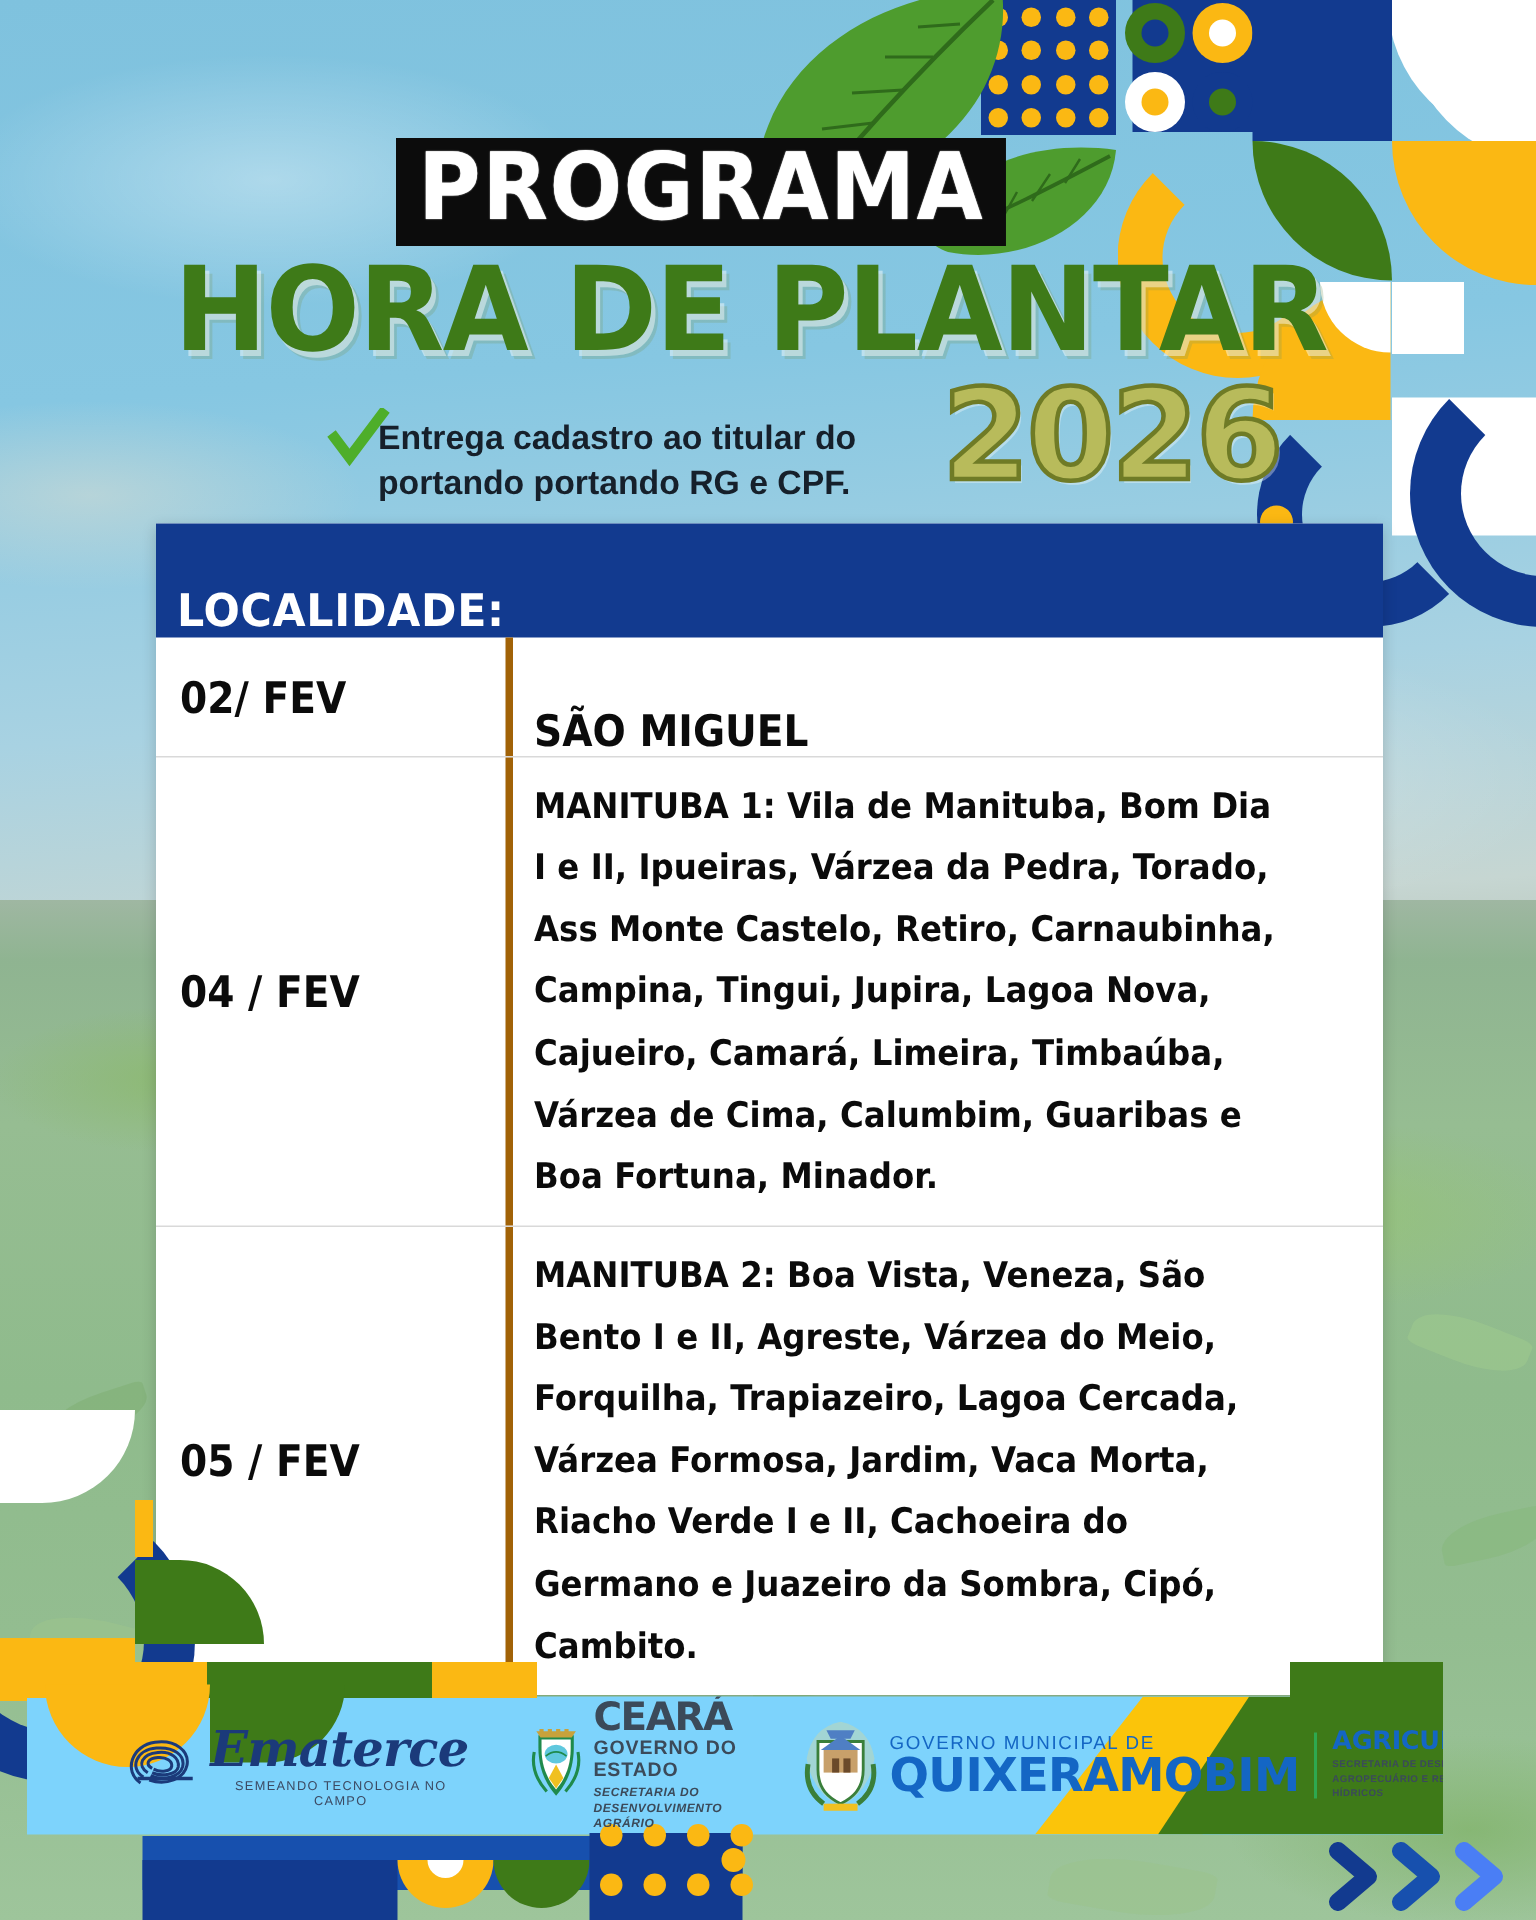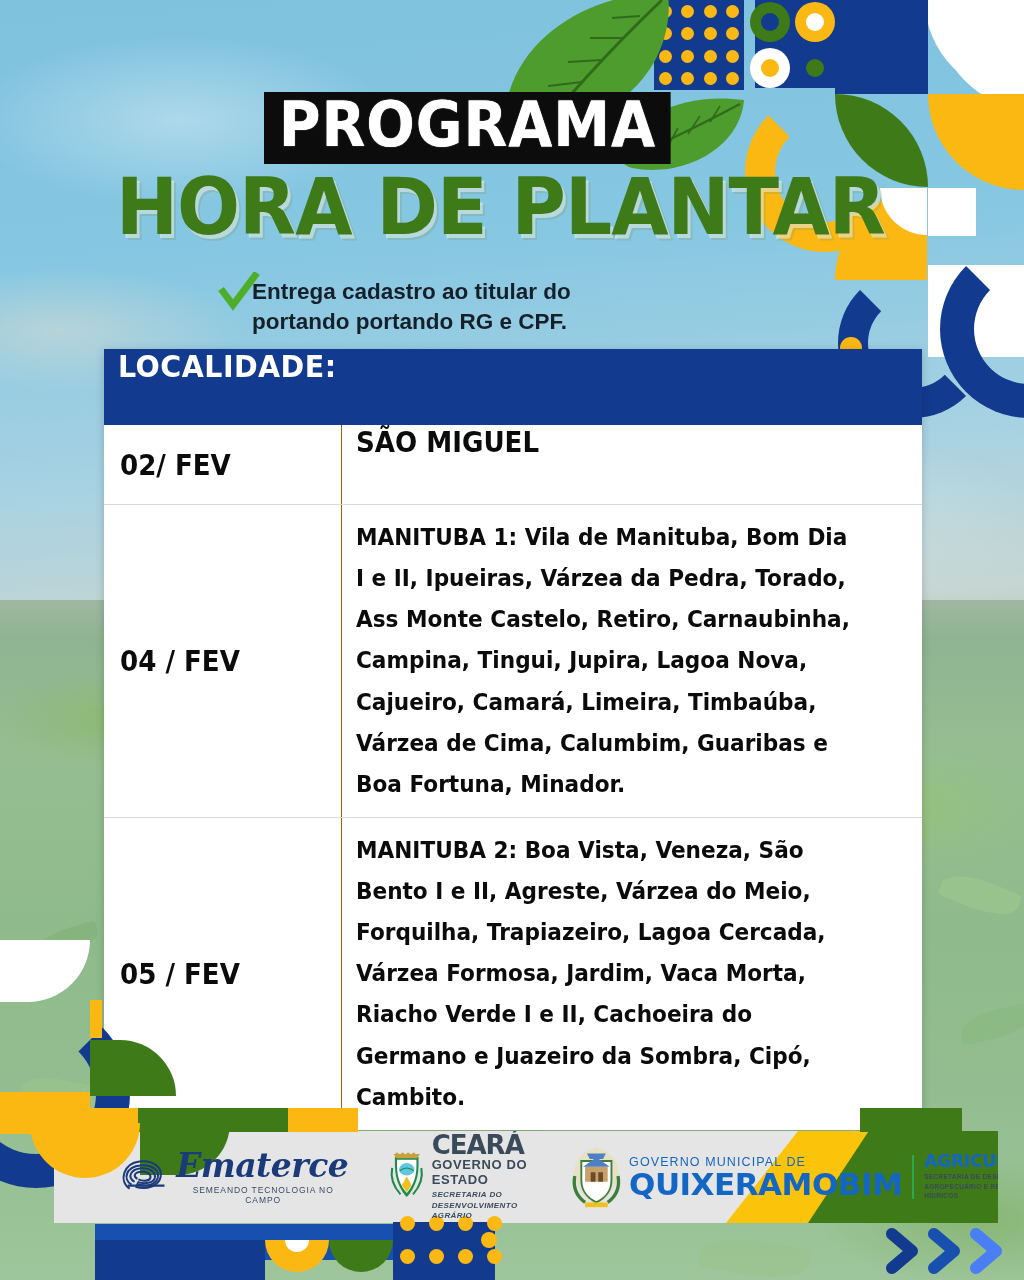--- a/index.html
+++ b/index.html
@@ -81,24 +81,24 @@
   }
 
   
   .table{
     position:absolute;left:104px;top:349px;width:818px;
     background:#ffffff;box-shadow:0 2px 9px rgba(0,0,0,.18);
   }
   .trow{display:flex;border-bottom:1px solid #d9d9d9;}
   .trow:last-child{border-bottom:none;}
   .thead{background:#123a8f;border-bottom:none;}
-  .c-date{width:238px;flex:0 0 238px;border-right:1px solid #a16207;
+  .c-date{width:238px;flex:0 0 238px;border-right:5px solid #a16207;
           display:flex;align-items:center;padding:0 0 0 16px;box-sizing:border-box;}
   .thead .c-date{border-right:1px solid #123a8f;}
-  .c-loc{flex:1;display:flex;align-items:flex-start;padding:0 16px 0 14px;box-sizing:border-box;}
+  .c-loc{flex:1;display:flex;align-items:flex-end;padding:0 16px 0 14px;box-sizing:border-box;}
 
   .thead{height:76px;}
   .thead .hcell{
     color:#fff;font-family:"DejaVu Sans", sans-serif;font-weight:700;
     font-size:30px;letter-spacing:.5px;transform:scaleX(.95);transform-origin:left center;
   }
   .rowsmall{height:79px;}
   .cell-date{
     font-family:"DejaVu Sans", sans-serif;font-weight:700;font-size:29px;color:#0b0b0b;
     transform:scaleX(.9);transform-origin:left center;white-space:nowrap;
@@ -110,21 +110,21 @@
   .rowbig{min-height:266px;}
   .cell-loc-par{
     font-family:"DejaVu Sans", sans-serif;font-weight:700;font-size:23.5px;color:#0b0b0b;
     line-height:1.75;transform:scaleX(.92);transform-origin:left center;
     padding:12px 0 12px 0;
   }
 
   
   .logobar{
     position:absolute;left:18px;top:1131px;width:944px;height:92px;
-    background:#e5e5e5;overflow:hidden;display:flex;align-items:center;margin-left:36px;
+    background:#7dd3fc;overflow:hidden;display:flex;align-items:center;
   }
   .logobar .greenwedge{
     position:absolute;right:0;top:0;width:190px;height:92px;
     background:#3e7a18;
     clip-path:polygon(32% 0,100% 0,100% 100%,0 100%);
   }
   .logobar .yellowwedge{
     position:absolute;right:92px;top:0;width:180px;height:92px;
     background:#fbc40a;
     clip-path:polygon(40% 0,100% 0,62% 100%,0 100%);
@@ -259,20 +259,21 @@
   </svg>
 
   <svg class="geo" style="left:614px;top:96px;width:140px;height:76px;" viewBox="0 0 140 76">
     <path d="M4 62 C18 18 72 -4 130 4 C126 52 70 82 18 72 C12 70 6 66 4 62 Z" fill="#4e9c2e"></path>
     <path d="M126 8 C92 26 50 48 8 64" stroke="#2f6b1b" stroke-width="2.5" fill="none"></path>
     <path d="M106 10 L96 26 M86 20 L74 38 M64 32 L54 50 M42 44 L34 60" stroke="#2f6b1b" stroke-width="1.6" fill="none"></path>
   </svg>
 
   <div class="t-programa">PROGRAMA</div>
   <div class="t-hora">HORA DE PLANTAR</div>
+  <div class="t-2026">2026</div>
 
   <svg class="check" viewBox="0 0 42 40">
     <path d="M3 17 L15 33 L39 1" stroke="#4eae2a" stroke-width="7" fill="none" stroke-linecap="butt" stroke-linejoin="miter"></path>
   </svg>
   <div class="t-note">
     <div>Entrega cadastro ao titular do</div>
     <div>portando portando RG e CPF.</div>
   </div>
 
   <div class="table">

